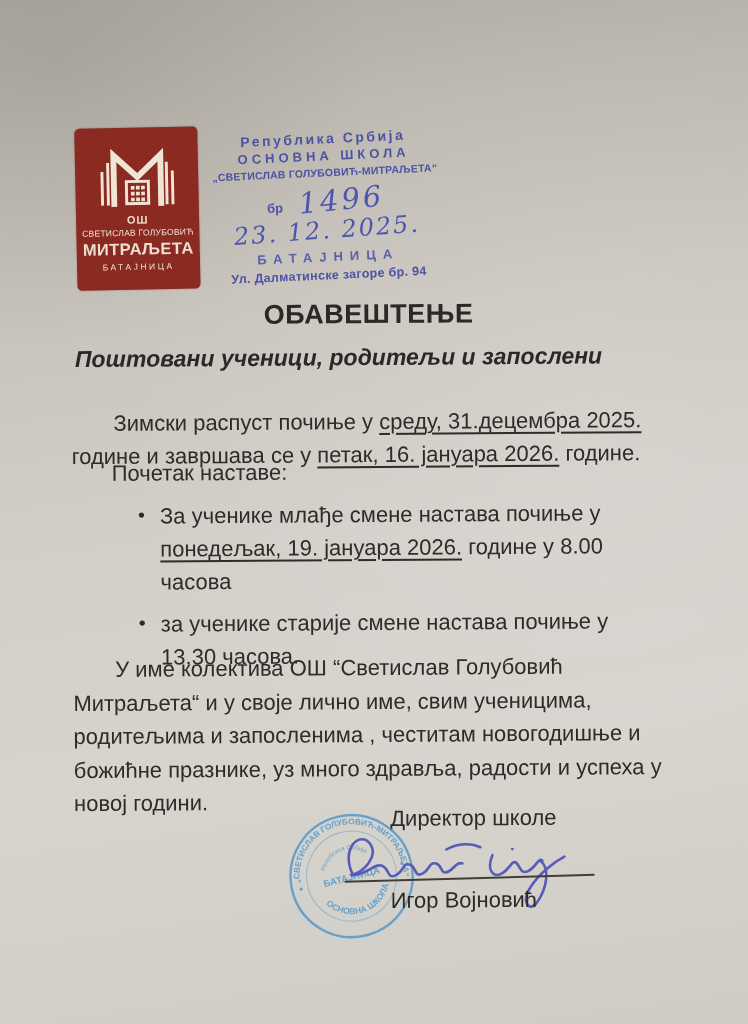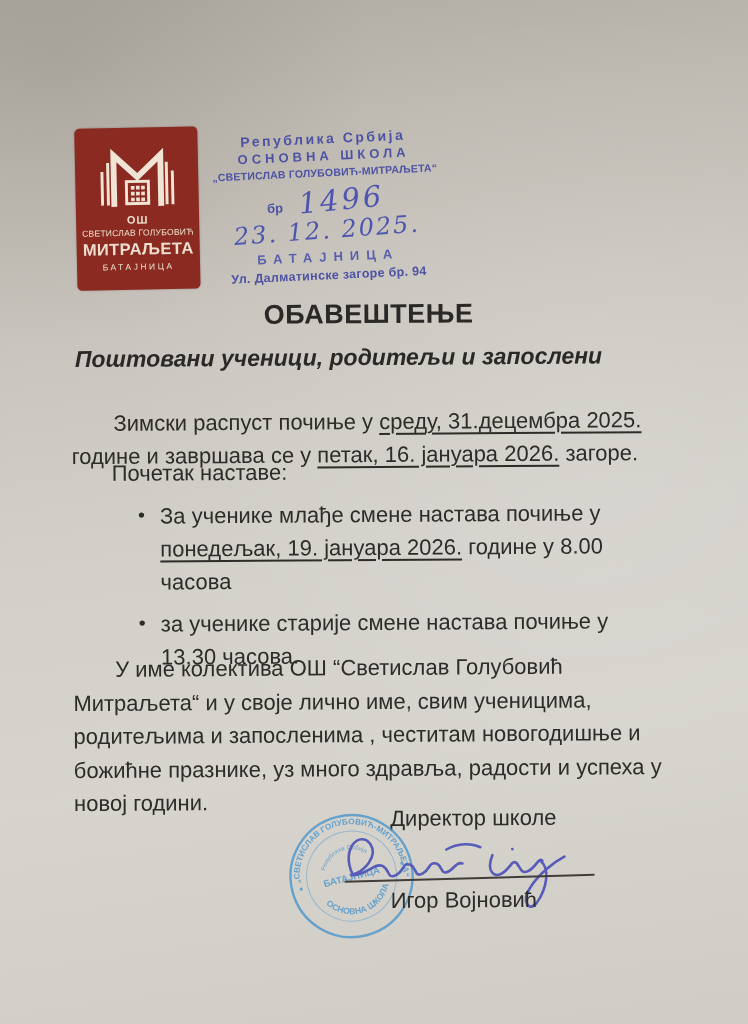--- a/index.html
+++ b/index.html
@@ -112,21 +112,21 @@
         <span class="hand hs-num-val">1496</span>
       </div>
       <div class="hand hs-date">23. 12. 2025.</div>
       <div class="hs-city">БАТАЈНИЦА</div>
       <div class="hs-addr">Ул. Далматинске загоре бр. 94</div>
     </div>
 
     <div class="title">ОБАВЕШТЕЊЕ</div>
     <div class="salutation">Поштовани  ученици, родитељи  и запослени</div>
 
-    <p class="para1"><span>Зимски  распуст почиње у </span><span class="u">среду, 31.децембра 2025.</span><span> године и завршава се  у </span><span class="u">петак, 16. јануара 2026.</span><span> загоре.</span></p>
+    <p class="para1"><span>Зимски  распуст почиње у </span><span class="u">среду, 31.децембра 2025.</span><span> године и завршава се  у </span><span class="u">петак, 16. јануара 2026.</span><span> године.</span></p>
 
     <div class="start-label">Почетак наставе:</div>
 
     <ul class="bullets">
       <li><span class="bullet-dot">•</span><span>За ученике  млађе смене настава почиње у </span><span class="u">понедељак, 19. јануара 2026.</span><span> године у 8.00 часова</span></li>
       <li><span class="bullet-dot">•</span><span>за ученике старије смене настава почиње у 13.30 часова.</span></li>
     </ul>
 
     <p class="closing">У име колектива ОШ “Светислав Голубовић Митраљета“ и у своје лично име, свим  ученицима, родитељима  и запосленима , честитам новогодишње и божићне празнике,  уз много здравља, радости и успеха у новој години.</p>
 

